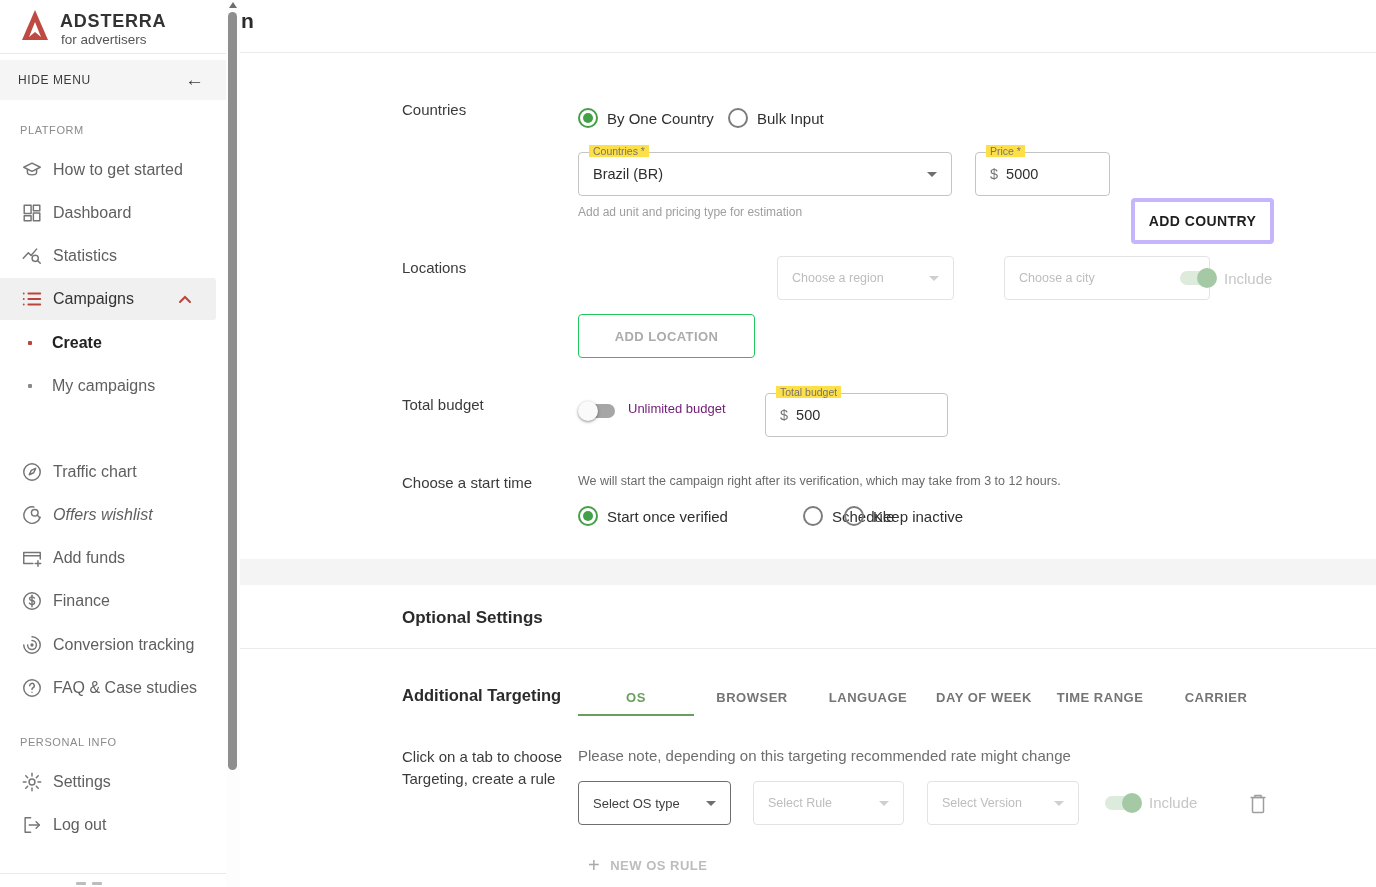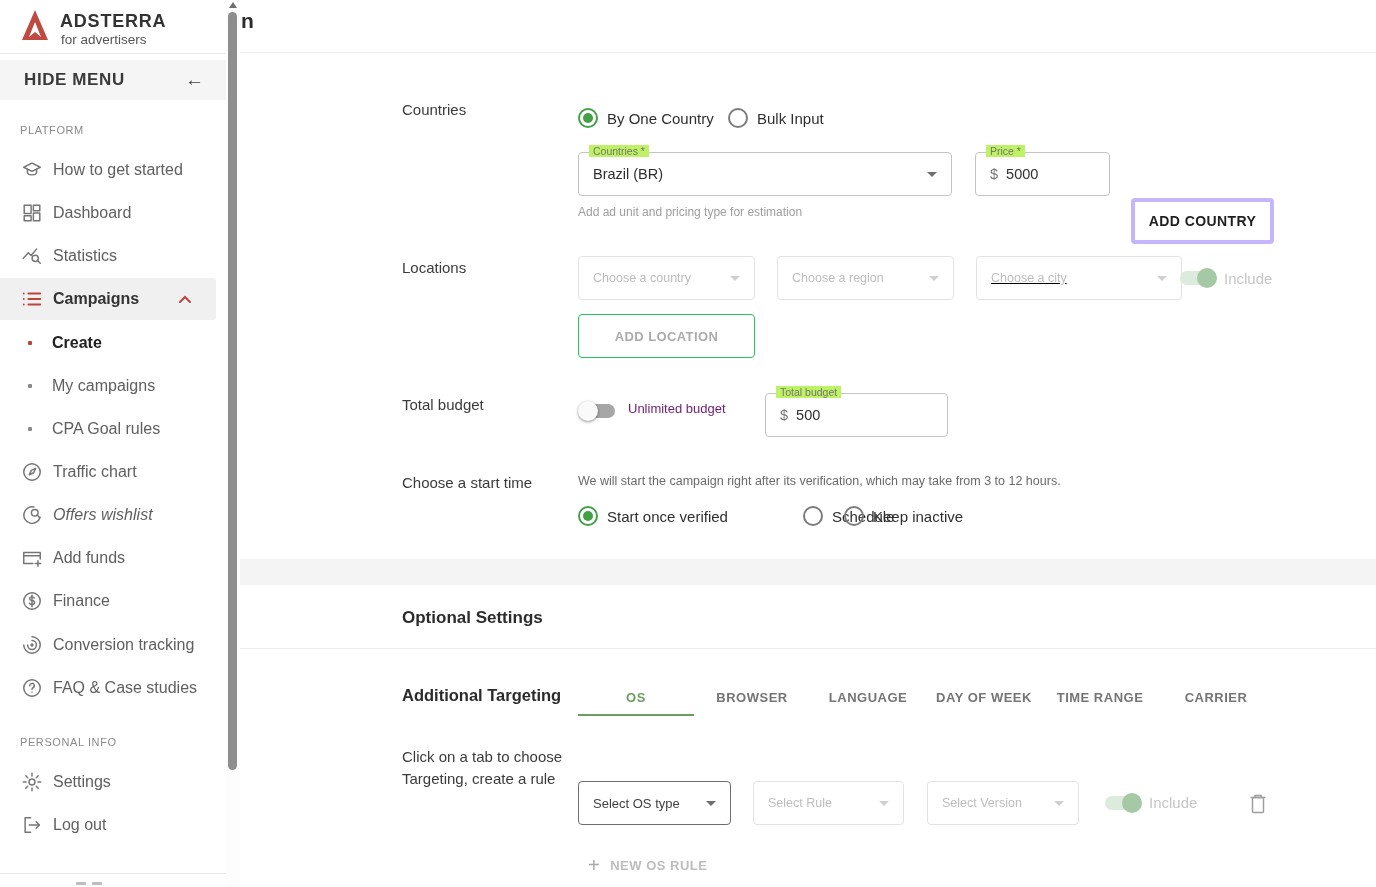--- a/index.html
+++ b/index.html
@@ -18,21 +18,21 @@
 
   
   .radio-opt { display:flex; align-items:center; gap:9px; position:absolute; cursor:pointer; }
   .radio { width:20px; height:20px; border-radius:50%; border:2px solid #7c7c7c; position:relative; flex:0 0 auto; }
   .radio.sel { border-color:#43a047; }
   .radio.sel::after { content:""; position:absolute; left:3px; top:3px; width:10px; height:10px; border-radius:50%; background:#43a047; }
   .radio-lbl { font-size:15px; color:#2f2f2f; }
 
   
   .ffield { position:absolute; border:1px solid #c4c4c4; border-radius:4px; background:#fff; display:flex; align-items:center; padding:0 14px; }
-  .ffield .flabel { position:absolute; top:-8px; left:10px; background:#bef264; padding:0 4px; font-size:10.5px; color:#757575; }
+  .ffield .flabel { position:absolute; top:-8px; left:10px; background:#fde047; padding:0 4px; font-size:10.5px; color:#757575; }
   .fval { font-size:14.5px; color:#2f2f2f; }
   .dollar { color:#757575; font-size:14.5px; margin-right:8px; }
   .caret { width:0; height:0; border-left:5px solid transparent; border-right:5px solid transparent; border-top:5px solid #6e6e6e; position:absolute; right:14px; top:50%; margin-top:-2px; }
   .sel-dis { border-color:#e3e3e3; }
   .sel-dis .fval { color:#bdbdbd; font-size:12.5px; }
   .sel-dis .caret { border-top-color:#cfcfcf; }
   .sel-en { border-color:#6e6e6e; }
   .sel-en .fval { color:#3f3f3f; font-size:13px; }
 
   
@@ -59,28 +59,28 @@
   .tabs { position:absolute; display:flex; }
   .tab { width:116px; height:34px; display:flex; align-items:center; justify-content:center; font-size:13px; font-weight:600; letter-spacing:.5px; color:#757575; cursor:pointer; position:relative; }
   .tab.active { color:#6b9e5f; }
   .tab.active::after { content:""; position:absolute; left:0; right:0; bottom:-2px; height:2px; background:#6b9e5f; }
 
   
   .sidebar { position:absolute; left:0; top:0; width:226px; height:887px; background:#fff; box-shadow:2px 0 8px rgba(0,0,0,.10); z-index:10; }
   .logo-brand { position:absolute; left:60px; top:11px; font-size:18px; font-weight:800; letter-spacing:.8px; color:#333; }
   .logo-tag { position:absolute; left:61px; top:32px; font-size:13.5px; color:#555; }
   .hide-menu { position:absolute; left:0; top:60px; width:226px; height:40px; background:#f5f5f5; display:flex; align-items:center; cursor:pointer; }
-  .hide-menu .hm-lbl { margin-left:24px; font-size:17px; font-weight:700; letter-spacing:.6px; color:#3a3a3a; }
+  .hide-menu .hm-lbl { margin-left:18px; font-size:12px; font-weight:400; letter-spacing:.6px; color:#3a3a3a; }
   .hide-menu .hm-arrow { position:absolute; right:22px; font-size:19px; color:#3a3a3a; }
   .sec-lbl { position:absolute; left:20px; font-size:11px; letter-spacing:.6px; color:#8a8a8a; }
   .mi { position:absolute; left:0; width:216px; height:42px; display:flex; align-items:center; cursor:pointer; }
   .mi .ico { width:24px; height:24px; margin-left:20px; display:flex; align-items:center; justify-content:center; }
   .mi .lbl { margin-left:9px; font-size:16px; color:#5f5f5f; }
   .mi.active { background:#f1f0f0; border-radius:0 3px 3px 0; }
-  .mi.active .lbl { color:#333; font-weight:700; }
+  .mi.active .lbl { color:#333; font-weight:400; }
   .mi .chev-up { position:absolute; right:24px; }
   .sub { padding-left:8px; }
   .sub .dot { width:4px; height:4px; border-radius:1px; margin-left:20px; background:#8a8a8a; }
   .sub .dot.red { background:#b9453c; }
   .sub .lbl { margin-left:20px; }
   .sub .lbl.bold { color:#222; font-weight:700; }
   .side-div { position:absolute; left:0; width:226px; height:1px; background:#e9e9e9; }
   .partial-ico { position:absolute; left:76px; top:882px; display:flex; gap:6px; opacity:.65; }
   .partial-ico span { width:10px; height:3px; background:#9a9a9a; border-radius:1px; }
 
@@ -125,29 +125,25 @@
       <span class="dollar">$</span>
       <span class="fval">5000</span>
     </div>
 
     <div class="btn btn-dark" style="left:1131px; top:151px; width:143px; height:46px;">ADD COUNTRY</div>
 
     <div class="abs note-sm" style="left:578px; top:205px;">Add ad unit and pricing type for estimation</div>
 
     <div class="abs row-label" style="left:402px; top:259px;">Locations</div>
 
-    <div class="ffield sel-dis" style="left:578px; top:256px; width:177px; height:44px;">
-      <span class="fval">Choose a country</span>
-      <span class="caret"></span>
-    </div>
     <div class="ffield sel-dis" style="left:777px; top:256px; width:177px; height:44px;">
       <span class="fval">Choose a region</span>
       <span class="caret"></span>
     </div>
-    <div class="ffield sel-dis" style="left:976px; top:256px; width:206px; height:44px;text-decoration:underline;">
+    <div class="ffield sel-dis" style="left:1004px; top:256px; width:206px; height:44px;">
       <span class="fval">Choose a city</span>
       <span class="caret"></span>
     </div>
 
     <div class="switch sw-on-dis" style="left:1180px; top:271px;">
       <span class="knob"></span>
     </div>
     <div class="abs sw-lbl-dis" style="left:1224px; top:270px;">Include</div>
 
     <div class="btn btn-dis" style="left:578px; top:314px; width:177px; height:44px;">ADD LOCATION</div>
@@ -191,20 +187,21 @@
     <div class="tabs" style="left:578px; top:680px;">
       <div class="tab active">OS</div>
       <div class="tab">BROWSER</div>
       <div class="tab">LANGUAGE</div>
       <div class="tab">DAY OF WEEK</div>
       <div class="tab">TIME RANGE</div>
       <div class="tab">CARRIER</div>
     </div>
 
     <div class="abs row-label" style="left:402px; top:746px; width:178px; line-height:22px;">Click on a tab to choose Targeting, create a rule</div>
+    <div class="abs note-lg" style="left:578px; top:747px;">Please note, depending on this targeting recommended rate might change</div>
 
     <div class="ffield sel-en" style="left:578px; top:781px; width:153px; height:44px;">
       <span class="fval">Select OS type</span>
       <span class="caret"></span>
     </div>
     <div class="ffield sel-dis" style="left:753px; top:781px; width:151px; height:44px;">
       <span class="fval">Select Rule</span>
       <span class="caret"></span>
     </div>
     <div class="ffield sel-dis" style="left:927px; top:781px; width:152px; height:44px;">
@@ -303,24 +300,20 @@
     <div class="mi sub" style="top:322px;">
       <span class="dot red"></span>
       <span class="lbl bold">Create</span>
     </div>
 
     <div class="mi sub" style="top:365px;">
       <span class="dot"></span>
       <span class="lbl">My campaigns</span>
     </div>
 
-    <div class="mi sub" style="top:408px;">
-      <span class="dot"></span>
-      <span class="lbl">CPA Goal rules</span>
-    </div>
 
     <div class="mi" style="top:451px;">
       <span class="ico">
         <svg class="lic" width="22" height="22" viewBox="0 0 24 24">
             <circle cx="12" cy="12" r="9"></circle>
             <path d="M9 15l2.2-4.8L16 8l-2.2 4.8z"></path>
           </svg>
       </span>
       <span class="lbl">Traffic chart</span>
     </div>

